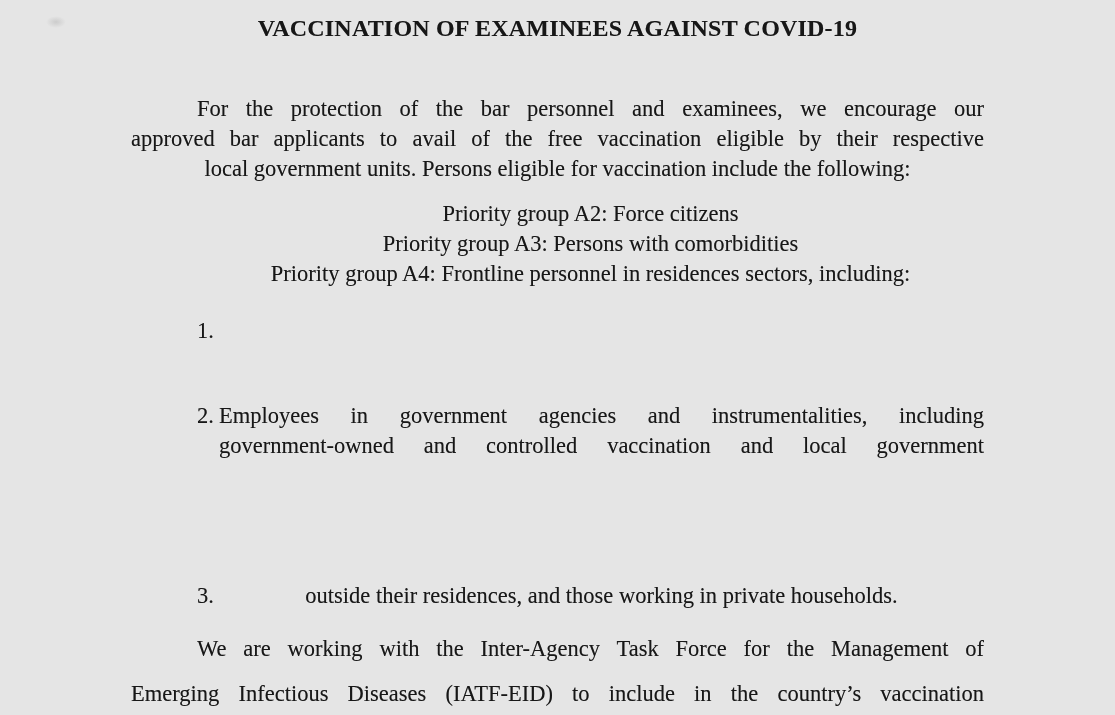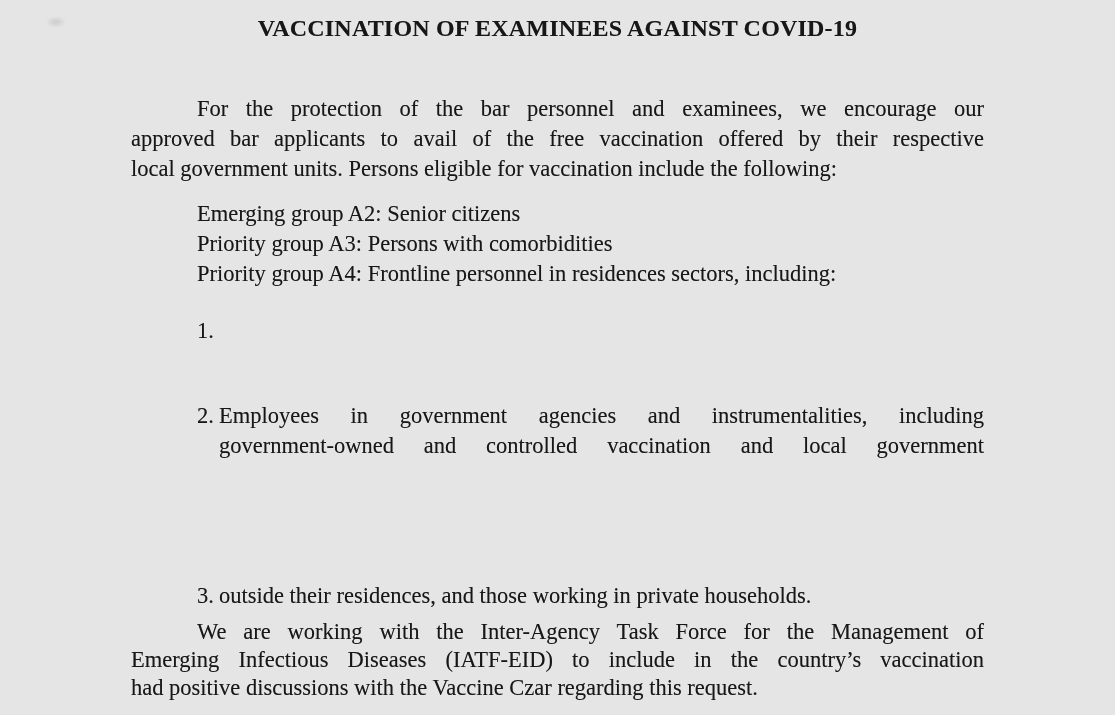--- a/index.html
+++ b/index.html
@@ -42,23 +42,23 @@
   .item1    { top: 316px; }
   .item2    { top: 401px; }
   .item3    { top: 521px; }
   .para2    { top: 618px; }
 
   .ln {
     font-size: 22.5px;
     line-height: 30px;
     height: 30px;
     white-space: nowrap;
-    text-align: left;
+    text-align: center;
   }
-  .para2 .ln { line-height: 28px; height: 28px; }
+  .para2 .ln { line-height: 28px; height: 28px; margin-top: 17px; }
   
   .ln.j {
     white-space: normal;
     text-align: justify;
     text-align-last: justify;
   }
   
   .ln.ind { text-indent: 66px; }
 
   .list-item { position: relative; padding-left: 88px; width: 765px; }
@@ -85,26 +85,26 @@
 
 <div class="page">
   <div class="smudge"></div>
 
   <div class="doc-title">VACCINATION OF EXAMINEES AGAINST COVID-19</div>
 
   <div class="content">
 
     <div class="block para1">
       <div class="ln j ind">For the protection of the bar personnel and examinees, we encourage our</div>
-      <div class="ln j">approved bar applicants to avail of the free vaccination offered by their respective</div>
+      <div class="ln j">approved bar applicants to avail of the free vaccination eligible by their respective</div>
       <div class="ln">local government units. Persons eligible for vaccination include the following:</div>
     </div>
 
     <div class="block priority">
-      <div class="ln">Emerging group A2: Senior citizens</div>
+      <div class="ln">Priority group A2: Force citizens</div>
       <div class="ln">Priority group A3: Persons with comorbidities</div>
       <div class="ln">Priority group A4: Frontline personnel in residences sectors, including:</div>
     </div>
 
     <div class="block item1 list-item">
       <span class="num">1.</span>
     </div>
 
     <div class="block item2 list-item">
       <span class="num">2.</span>

